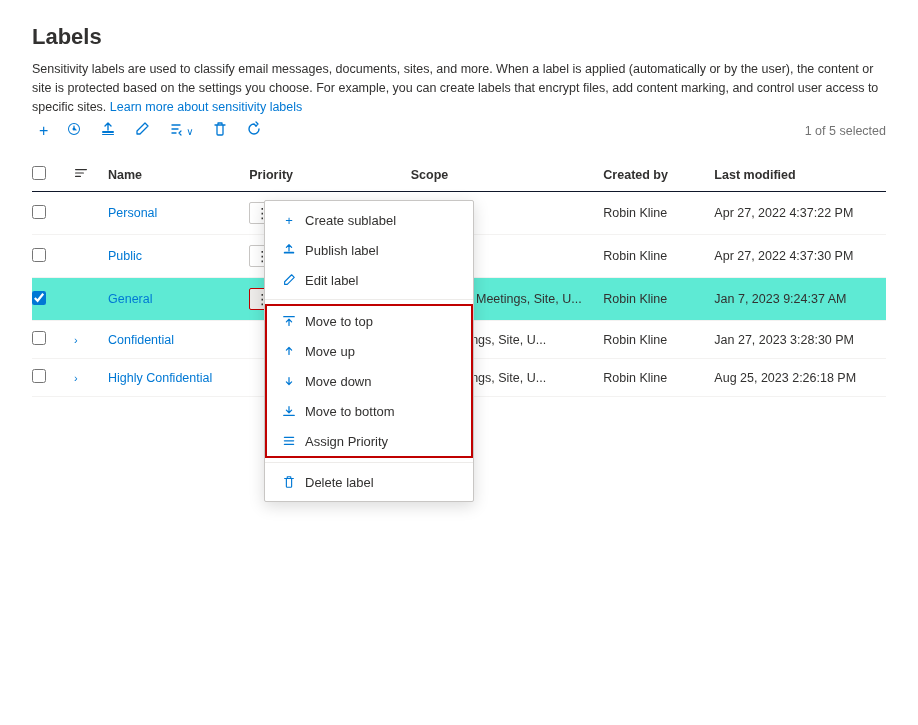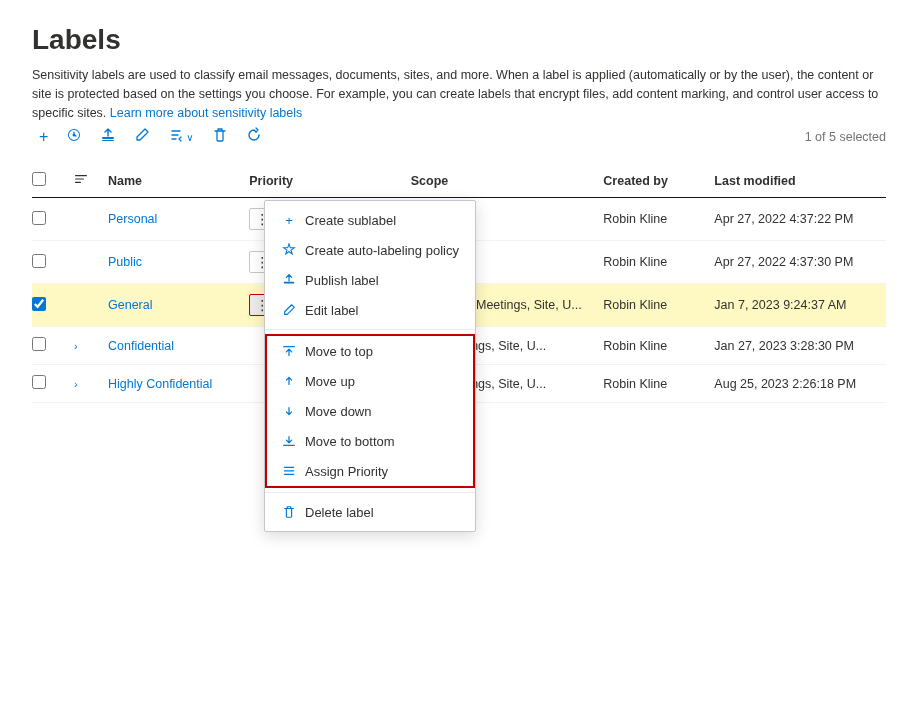--- a/index.html
+++ b/index.html
@@ -4,21 +4,21 @@
   <style>
     * { box-sizing: border-box; margin: 0; padding: 0; }
     body {
       font-family: 'Segoe UI', Arial, sans-serif;
       font-size: 13px;
       color: #323130;
       background: #fff;
       padding: 24px 32px;
     }
     h1 {
-      font-size: 28px;
+      font-size: 22px;
       font-weight: 700;
       margin-bottom: 10px;
     }
     .description {
       font-size: 12.5px;
       color: #323130;
       line-height: 1.5;
       max-width: 860px;
     }
     .description a {
@@ -73,21 +73,21 @@
     thead th:nth-child(2) { width: 20px; }
     thead th:nth-child(3) { min-width: 140px; }
     thead th:nth-child(4) { min-width: 160px; }
     thead th:nth-child(5) { min-width: 180px; }
     thead th:nth-child(6) { min-width: 110px; }
     thead th:nth-child(7) { min-width: 180px; }
 
     tbody tr {
       border-bottom: 1px solid #f3f2f1;
     }
-    tbody tr.selected { background: #fef9c3; }
+    tbody tr.selected { background: #5eead4; }
 
     tbody td {
       padding: 10px 10px;
       font-size: 12.5px;
       vertical-align: middle;
     }
     tbody td:first-child { padding-left: 0; width: 32px; }
     tbody td:nth-child(2) { width: 20px; color: #a19f9d; font-size: 11px; }
 
     .label-name {
@@ -377,28 +377,20 @@
 
 <div class="context-menu">
 
   <button class="context-menu-item">
     <span class="item-icon">+</span>
     <span>Create sublabel</span>
   </button>
   <button class="context-menu-item">
     <span class="item-icon">
       <svg width="14" height="14" viewBox="0 0 16 16" fill="none">
-          <path d="M8 1l1.5 4.5H14l-3.7 2.7 1.4 4.3L8 10 4.3 12.5l1.4-4.3L2 5.5h4.5z" stroke="#0078d4" stroke-width="1.2" fill="none"></path>
-        </svg>
-    </span>
-    <span>Create auto-labeling policy</span>
-  </button>
-  <button class="context-menu-item">
-    <span class="item-icon">
-      <svg width="14" height="14" viewBox="0 0 16 16" fill="none">
           <rect x="2" y="10" width="12" height="2" rx="1" fill="#0078d4"></rect>
           <path d="M8 2v7M5 5l3-3 3 3" stroke="#0078d4" stroke-width="1.4" stroke-linecap="round" stroke-linejoin="round"></path>
         </svg>
     </span>
     <span>Publish label</span>
   </button>
   <button class="context-menu-item">
     <span class="item-icon">
       <svg width="14" height="14" viewBox="0 0 16 16" fill="none">
           <path d="M11 2l3 3-8 8H3v-3l8-8z" stroke="#0078d4" stroke-width="1.3" stroke-linejoin="round"></path>

